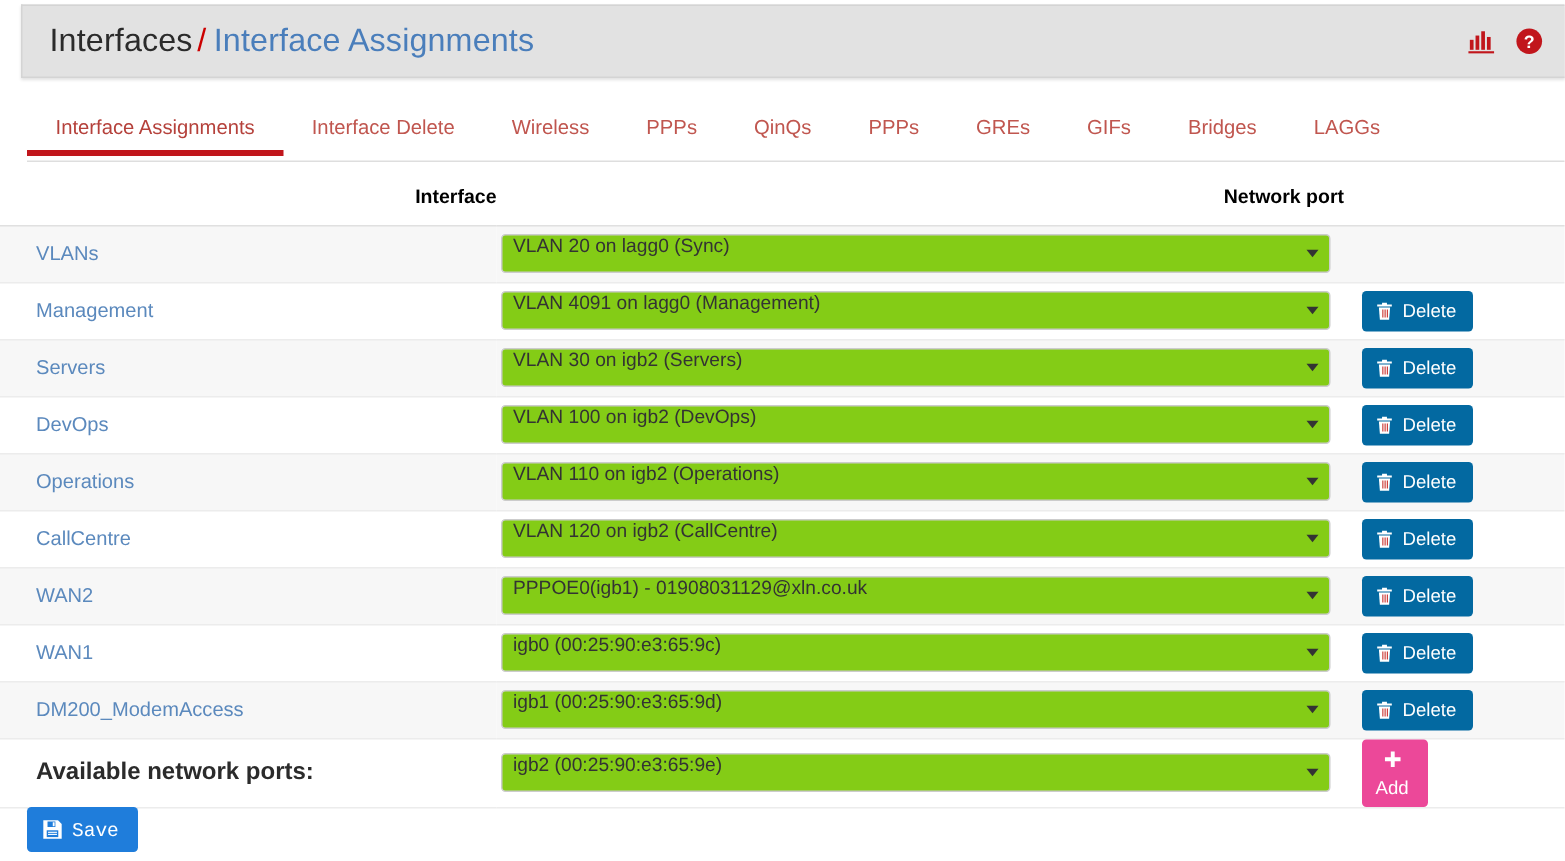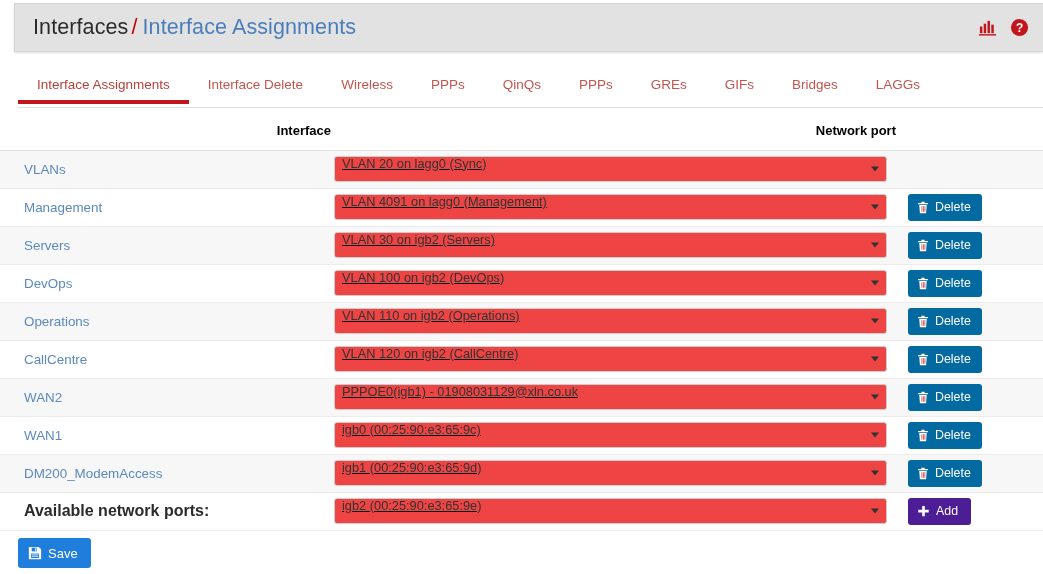--- a/index.html
+++ b/index.html
@@ -138,29 +138,28 @@
     font-size: 16px;
     color: #2b2b2b;
     font-weight: bold;
   }
 
   
   .sel {
     position: relative;
     width: 553px;
     height: 26px;
-    background: #ef4444;
+    background: #84cc16;
     border: 1px solid #cccccc;
     border-radius: 3px;
     display: flex;
     align-items: center;
     padding: 0 22px 12px 7px;
     cursor: pointer;
     margin-left: 3px;
-    text-decoration: underline;
   }
   .sel-text {
     font-size: 12.8px;
     color: #333333;
     white-space: nowrap;
     overflow: hidden;
     text-overflow: ellipsis;
   }
   .sel-caret {
     position: absolute;
@@ -187,28 +186,30 @@
     font-family: "Liberation Sans", sans-serif;
     line-height: 1;
     white-space: nowrap;
   }
   .btn-delete {
     background: #0369a1;
     padding: 7px 11px 7px 9px;
     margin-left: 12px;
   }
   .btn-add {
-    background: #4c1d95;
+    background: #ec4899;
     padding: 7px 13px 7px 9px;
     margin-left: 12px;
+    flex-direction: column;
   }
   .btn-save {
     background: #1f7ddb;
     padding: 8px 13px 8px 10px;
     font-size: 13px;
+    font-family: Liberation Mono, monospace;
   }
   .btn svg { display: block; flex: 0 0 auto; }
 
   .save-row {
     position: absolute;
     left: 18px;
     top: 538px;
   }
 </style>
 </head>

